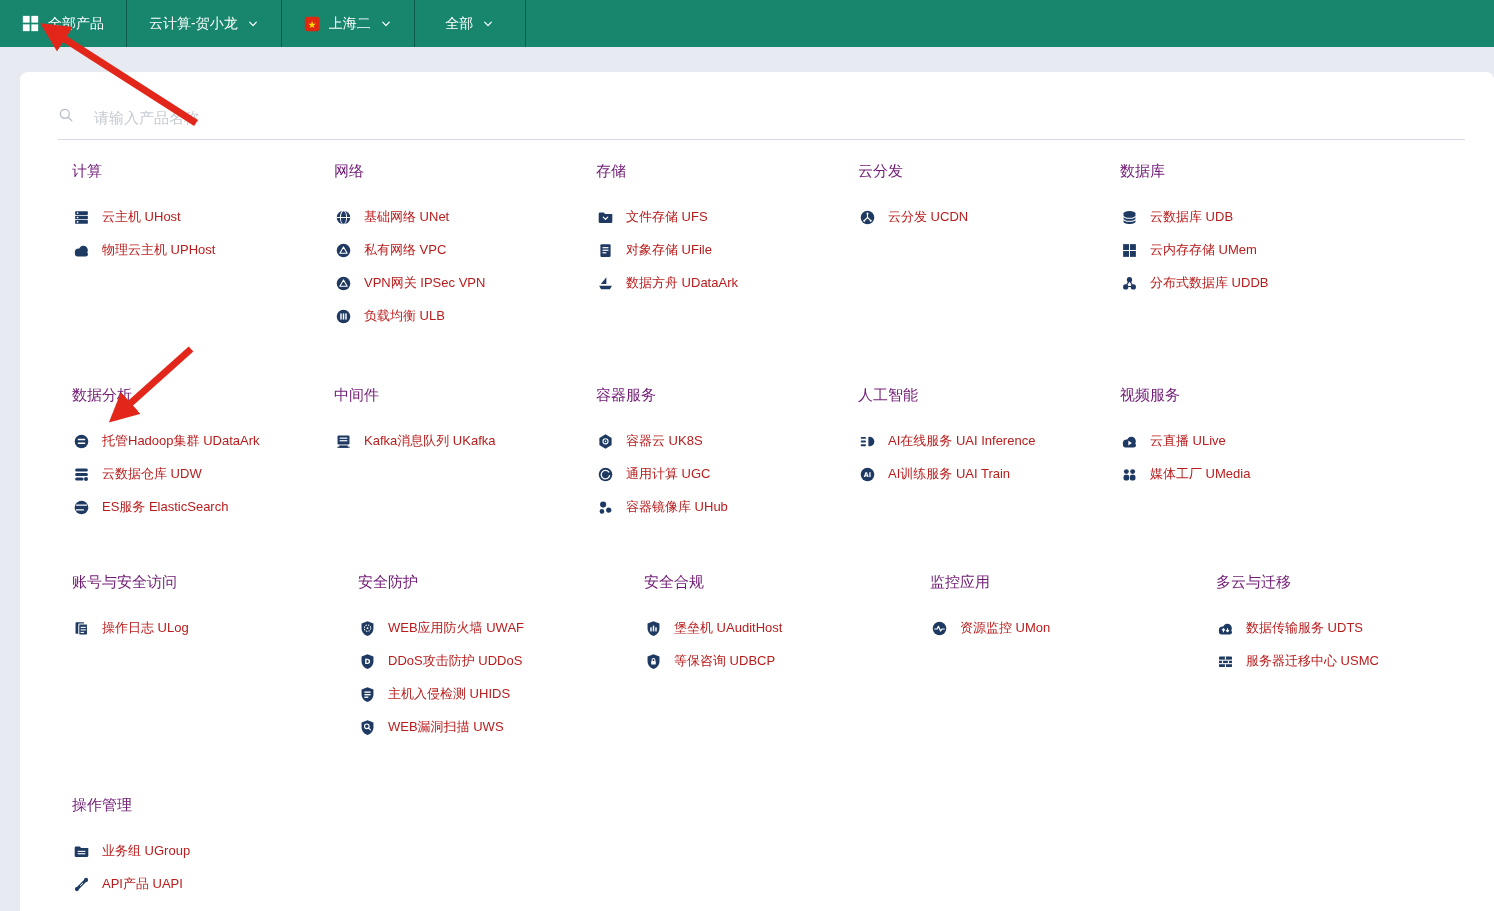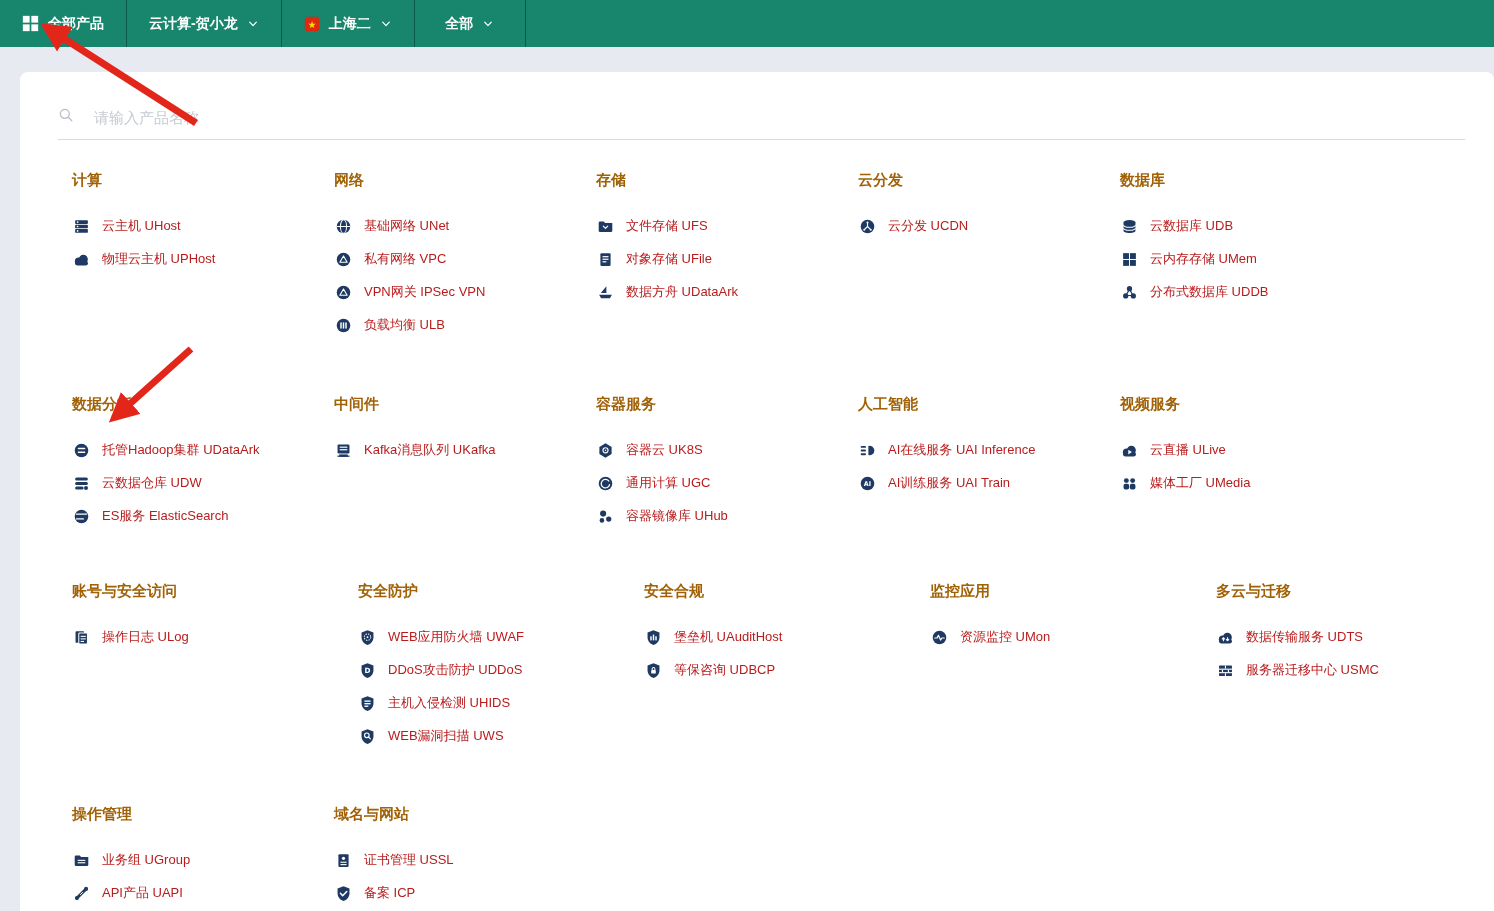--- a/index.html
+++ b/index.html
@@ -10,21 +10,21 @@
     -webkit-font-smoothing:antialiased;
   }
   
   .topbar{
     position:absolute;left:0;top:0;width:100%;height:47px;
     background:#17866d;display:flex;align-items:stretch;z-index:2;
   }
   .tb-item{
     display:flex;align-items:center;justify-content:center;gap:9px;
     color:#fff;font-size:14px;cursor:pointer;
-    border-right:1px solid #0e5a48;padding:0 22px;min-width:66px;font-weight:bold;
+    border-right:1px solid #0e5a48;padding:0 22px;min-width:66px;
   }
   .tb-item .ic{display:flex;align-items:center;}
   
   .panel{
     position:absolute;left:20px;top:72px;right:0;bottom:0;
     background:#ffffff;border-radius:8px 8px 0 0;
     padding:0 0 0 38px;box-sizing:border-box;z-index:1;
   }
   .search-row{
     display:flex;align-items:center;gap:18px;
@@ -39,21 +39,21 @@
   .search-underline{
     height:1px;background:#d7dae4;margin:9px 29px 0 0;
   }
   
   .rows{padding:23px 0 0 14px;}
   .cat-row{display:grid;grid-template-columns:repeat(5,262px);align-items:start;}
   .cat-row.r1{min-height:224px;}
   .cat-row.r2{min-height:187px;}
   .cat-row.r3{min-height:223px;gap:24px;}
   .cat-title{
-    margin:9px 0 28px 0;font-size:15px;font-weight:bold;color:#a16207;
+    margin:0 0 28px 0;font-size:15px;font-weight:normal;color:#701a75;
     line-height:16px;
   }
   .prod-item{
     display:flex;align-items:center;height:20px;margin-bottom:13px;
     cursor:pointer;
   }
   .prod-item .ic{width:18px;display:flex;justify-content:flex-end;align-items:center;flex:none;}
   .prod-label{margin-left:12px;font-size:13px;color:#b91c1c;white-space:nowrap;}
   
   .anno{position:absolute;left:0;top:0;width:1494px;height:911px;z-index:5;pointer-events:none;}
@@ -541,43 +541,20 @@
               <svg width="17" height="17" viewBox="0 0 20 20">
                 <line x1="5.6" y1="14.4" x2="14.4" y2="5.6" stroke="#1f3a62" stroke-width="3.6" stroke-linecap="round"></line>
                 <circle cx="4.6" cy="15.4" r="2.4" fill="#1f3a62"></circle>
                 <circle cx="15.4" cy="4.6" r="2.4" fill="#1f3a62"></circle>
                 <line x1="8.4" y1="11.6" x2="11.6" y2="8.4" stroke="#fff" stroke-width="1.1"></line>
               </svg>
             </span>
             <span class="prod-label">API产品 UAPI</span>
           </div>
         </div>
-        <div class="category">
-          <h3 class="cat-title">域名与网站</h3>
-          <div class="prod-item">
-            <span class="ic">
-              <svg width="17" height="17" viewBox="0 0 20 20">
-                <rect x="4" y="2.5" width="12" height="15" rx="1.4" fill="#1f3a62"></rect>
-                <circle cx="10" cy="7.4" r="1.9" fill="#fff"></circle>
-                <rect x="6.4" y="11.4" width="7.2" height="1.3" fill="#fff"></rect>
-                <rect x="6.4" y="14.2" width="7.2" height="1.3" fill="#fff"></rect>
-              </svg>
-            </span>
-            <span class="prod-label">证书管理 USSL</span>
-          </div>
-          <div class="prod-item">
-            <span class="ic">
-              <svg width="17" height="17" viewBox="0 0 20 20">
-                <path d="M10 1.5 L17 4.2 V9.8 C17 14.8 13.6 17.8 10 18.8 C6.4 17.8 3 14.8 3 9.8 V4.2 Z" fill="#1f3a62"></path>
-                <path d="M6.4 9.8 L9 12.6 L13.8 7.6" stroke="#fff" stroke-width="1.8" fill="none" stroke-linecap="round" stroke-linejoin="round"></path>
-              </svg>
-            </span>
-            <span class="prod-label">备案 ICP</span>
-          </div>
-        </div>
       </div>
     </div>
 </div>
 
 <svg class="anno" viewBox="0 0 1494 911">
     <defs>
       <marker id="ah" viewBox="0 0 6 6" markerWidth="4.2" markerHeight="4.2" refX="4.6" refY="3" orient="auto">
         <path d="M0 0 L6 3 L0 6 Z" fill="#e2271a"></path>
       </marker>
     </defs>

